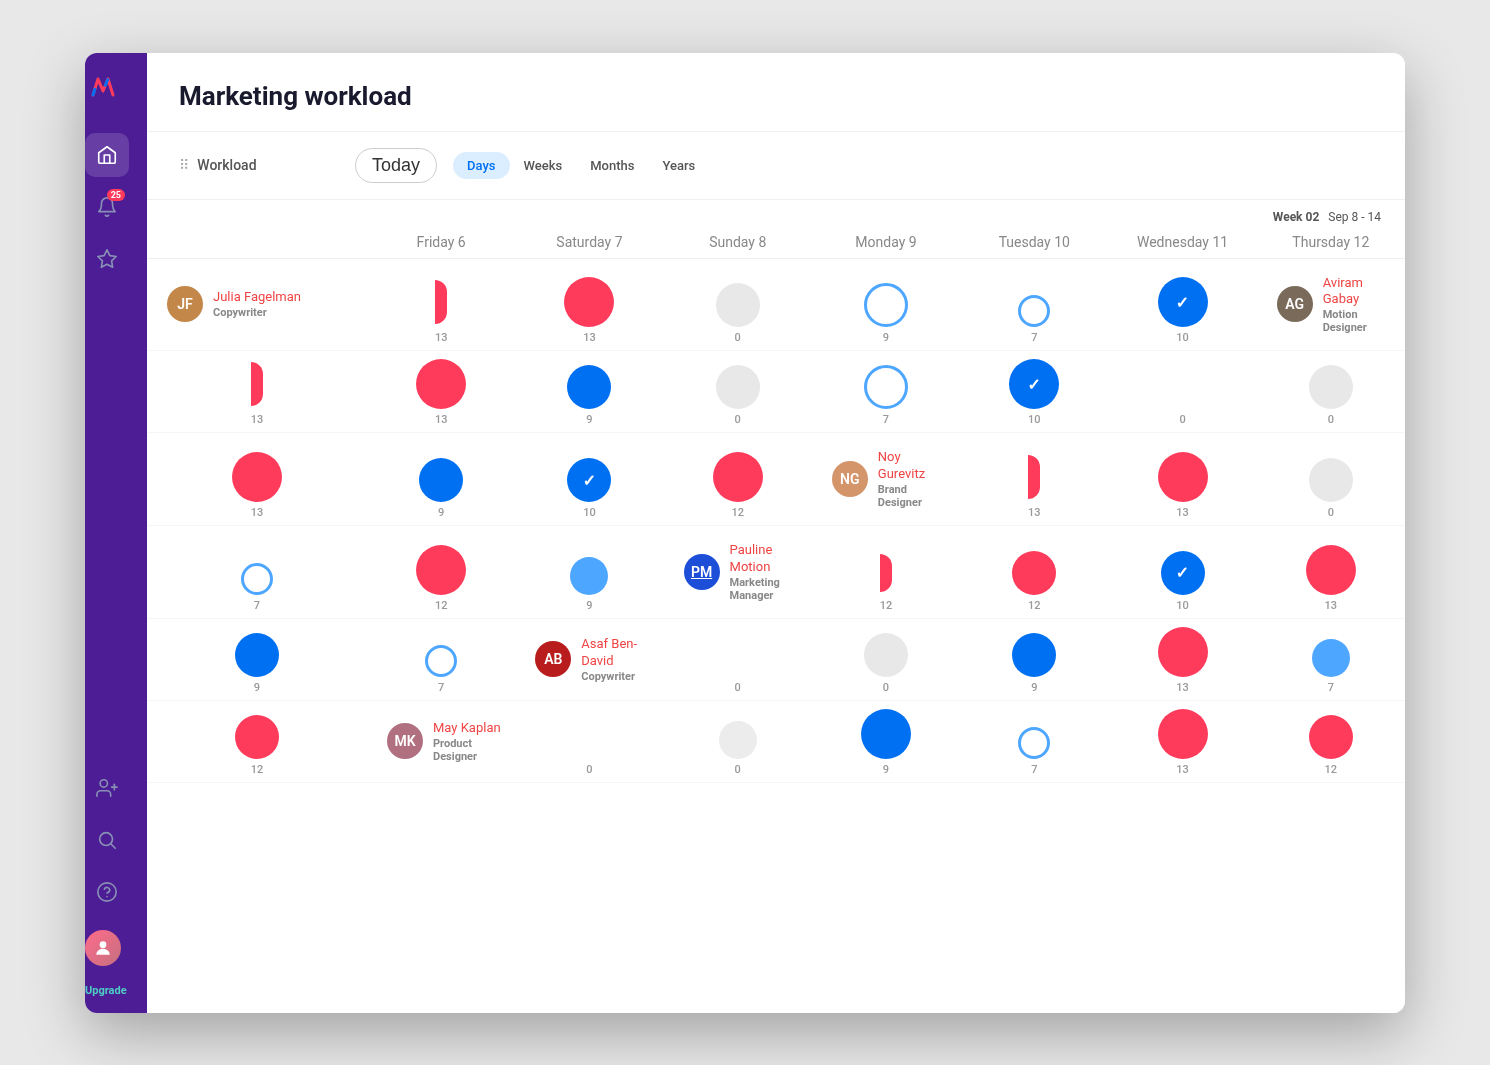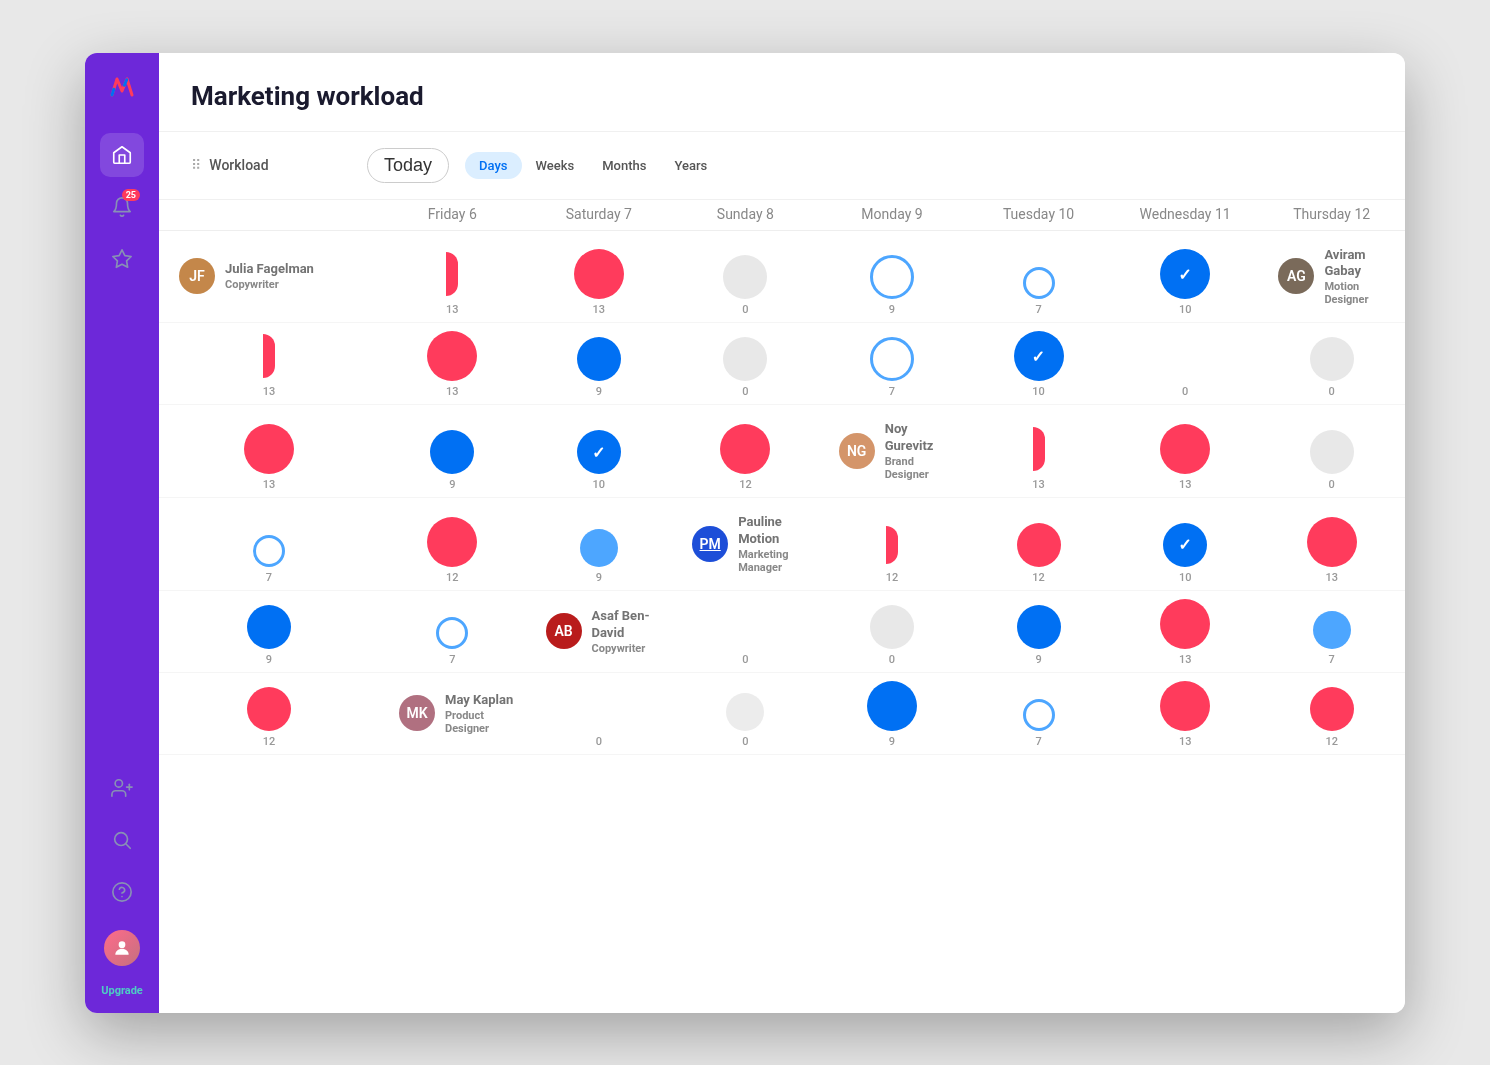--- a/index.html
+++ b/index.html
@@ -16,25 +16,24 @@
       width: 1320px;
       height: 960px;
       background: #f5f5f5;
       border-radius: 12px;
       box-shadow: 0 20px 60px rgba(0,0,0,0.3);
       display: flex;
       overflow: hidden;
     }
     
     .sidebar {
-      width: 74px;
-      background: #6d28d9;
+      width: 62px;
+      background: #4c1d95;
       display: flex;
       flex-direction: column;
-      align-items: center;
       padding: 16px 0;
       gap: 8px;
       flex-shrink: 0;
     }
     .sidebar-logo {
       margin-bottom: 16px;
     }
     .sidebar-logo svg {
       width: 36px; height: 36px;
     }
@@ -175,22 +174,22 @@
       overflow: hidden;
       flex-shrink: 0;
       background: #ddd;
       display: flex; align-items: center; justify-content: center;
       font-size: 14px;
       color: white;
       font-weight: 600;
     }
     .person-info .name {
       font-size: 13px;
-      font-weight: 700;
-      color: #737373;
+      font-weight: 400;
+      color: #ef4444;
       line-height: 1.3;
     }
     .person-info .role {
       font-size: 11px;
       color: #888;
       font-weight: bold;
     }
     .day-cell {
       display: flex;
       flex-direction: column;
@@ -317,20 +316,24 @@
       <button class="today-btn">Today</button>
       <div class="view-tabs">
         <div class="view-tab active">Days</div>
         <div class="view-tab">Weeks</div>
         <div class="view-tab">Months</div>
         <div class="view-tab">Years</div>
       </div>
     </div>
 
     <div class="grid-container">
+      <div style="text-align:right; padding: 10px 24px 4px 0; font-size:12px; color:#555;">
+        <strong>Week 02</strong>
+        <span style="margin-left:6px;">Sep 8 - 14</span>
+      </div>
 
       <div class="grid">
 
         <div class="grid-col-header"></div>
         <div class="grid-col-header">Friday 6</div>
         <div class="grid-col-header">Saturday 7</div>
         <div class="grid-col-header">Sunday 8</div>
         <div class="grid-col-header">Monday 9</div>
         <div class="grid-col-header">Tuesday 10</div>
         <div class="grid-col-header">Wednesday 11</div>

